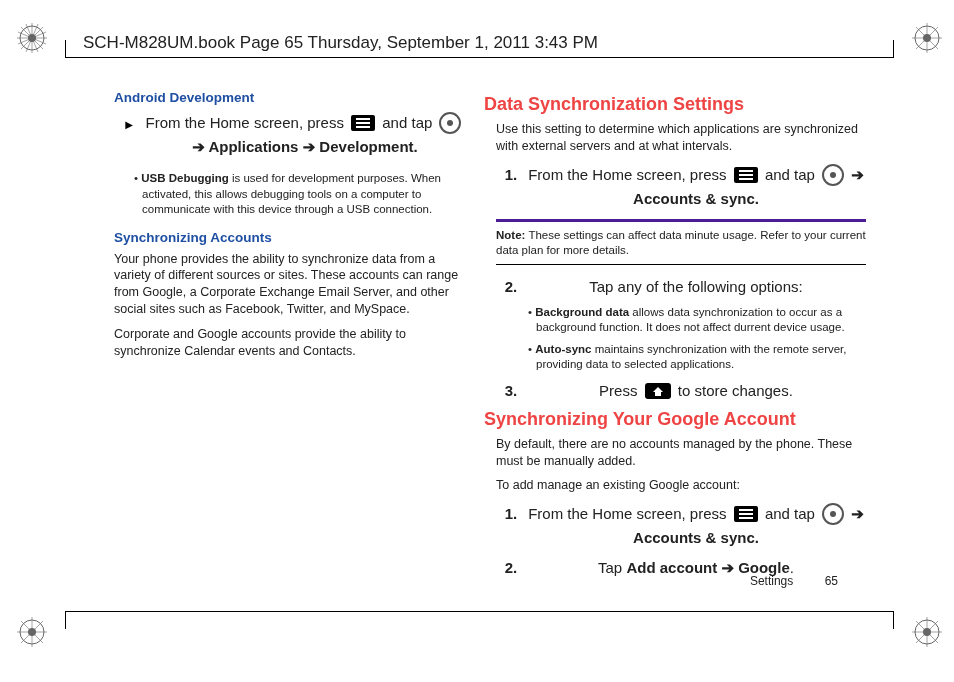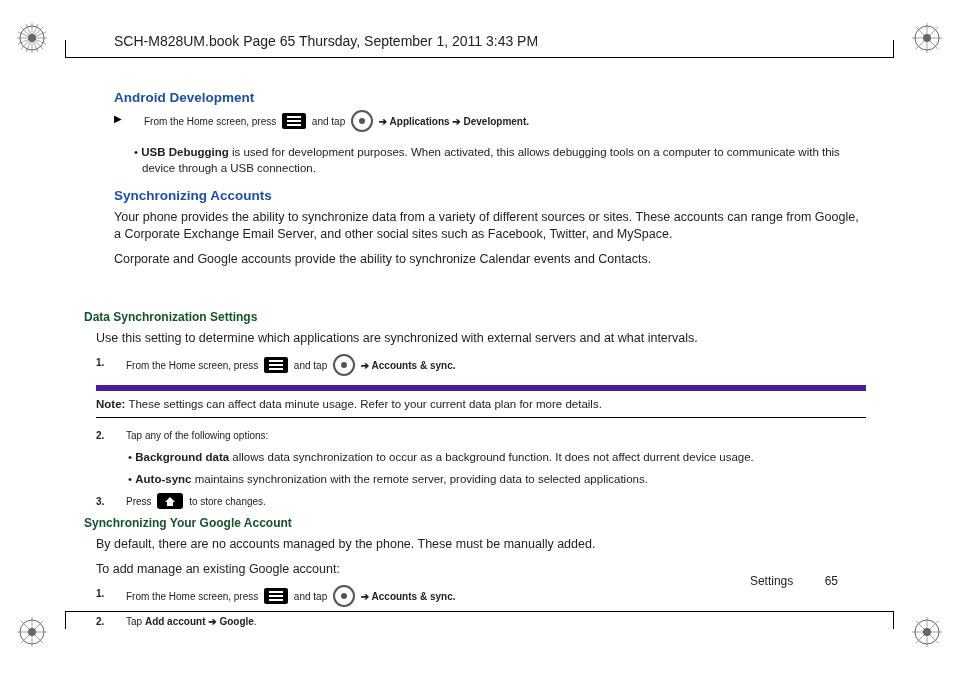--- a/index.html
+++ b/index.html
@@ -10,47 +10,47 @@
   .ring-bl{bottom:33px;left:15px;}
   .ring-br{bottom:33px;right:10px;}
   .crop-top,.crop-bottom{position:absolute;left:65px;right:60px;height:0;border-top:1px solid #000;}
   .crop-top{top:57px;}
   .crop-bottom{bottom:70px;}
   .crop-left-t,.crop-right-t,.crop-left-b,.crop-right-b{position:absolute;width:0;height:18px;border-left:1px solid #000;}
   .crop-left-t{top:40px;left:65px;}
   .crop-right-t{top:40px;right:60px;}
   .crop-left-b{bottom:53px;left:65px;}
   .crop-right-b{bottom:53px;right:60px;}
-  .hdr{position:absolute;top:33px;left:114px;font-size:14px;}
-  .page{position:absolute;top:90px;left:96px;right:88px;bottom:96px;display:flex;gap:30px;flex-direction:column;}
+  .hdr{position:absolute;top:33px;left:83px;font-size:17px;}
+  .page{position:absolute;top:90px;left:96px;right:88px;bottom:96px;display:flex;gap:30px;}
   .col{flex:1;min-width:0;}
   .h-sec{color:#1f4fa3;font-weight:bold;font-size:13.5px;margin:0 0 6px 0;}
-  .h-sub{color:#14532d;font-weight:bold;font-size:12px;margin:4px 0 6px -12px;}
+  .h-sub{color:#ef4444;font-weight:bold;font-size:18px;margin:4px 0 6px -12px;}
   p{font-size:12.5px;line-height:1.35;margin:0 0 8px 0;}
-  .step{display:flex;font-size:10px;line-height:1.6;margin:0 0 6px 0;}
+  .step{display:flex;font-size:15px;line-height:1.6;margin:0 0 6px 0;text-align:center;}
   .step .mark{width:30px;flex-shrink:0;}
   .step .mark.arrow::before{content:"\25B6";font-size:10px;color:#000;display:inline-block;}
   .step .body{flex:1;}
   ol.bul{list-style:none;padding:0 0 0 28px;margin:12px 0;}
   ol.bul li{font-size:11.5px;line-height:1.35;margin-bottom:6px;text-indent:-8px;}
   ol.bul li::before{content:"• ";}
   ol.bul2{list-style:none;padding:0 0 0 12px;margin:4px 0;}
   ol.bul2 li{font-size:11.5px;line-height:1.35;margin-bottom:6px;text-indent:-8px;}
   ol.bul2 li::before{content:"• ";}
   b{font-weight:bold;}
   .ic{display:inline-block;vertical-align:middle;margin:0 3px;}
   .ic-menu{width:24px;height:16px;background:#000;border-radius:2px;position:relative;top:-1px;}
   .ic-menu::before{content:"";position:absolute;left:5px;right:5px;top:3px;height:2px;background:#fff;box-shadow:0 4px 0 #fff,0 8px 0 #fff;}
   .ic-gear{width:18px;height:18px;border:2px solid #555;border-radius:50%;position:relative;top:-1px;}
   .ic-gear::before{content:"";position:absolute;left:50%;top:50%;width:6px;height:6px;background:#555;border-radius:50%;transform:translate(-50%,-50%);}
   .ic-home{width:26px;height:16px;background:#000;border-radius:3px;position:relative;top:-1px;}
   .ic-home::before{content:"";position:absolute;left:50%;top:4px;transform:translateX(-50%);width:0;height:0;border-left:5px solid transparent;border-right:5px solid transparent;border-bottom:5px solid #fff;}
   .ic-home::after{content:"";position:absolute;left:50%;bottom:3px;transform:translateX(-50%);width:6px;height:4px;background:#fff;}
   .rarr{font-weight:bold;}
-  .note-box{border-top:6px solid #4c1d95;border-bottom:1px solid #000;padding:6px 0;margin:8px 0 10px 0;font-size:11.5px;line-height:1.3;}
+  .note-box{border-top:3px solid #4c1d95;border-bottom:1px solid #000;padding:6px 0;margin:8px 0 10px 0;font-size:11.5px;line-height:1.3;}
   .footer{position:absolute;bottom:-2px;right:28px;font-size:12px;text-align:right;}
   .footer .sec{margin-right:28px;}
   .indent{margin-left:18px;}
 </style>
 </head>
 <body>
 
 <div class="ring ring-tl">
     <svg viewBox="0 0 34 34">
       <circle cx="17" cy="17" r="12" fill="none" stroke="#666" stroke-width="1"></circle>

